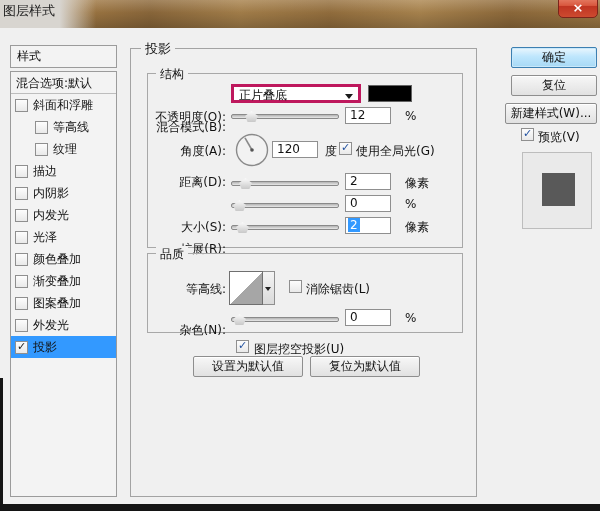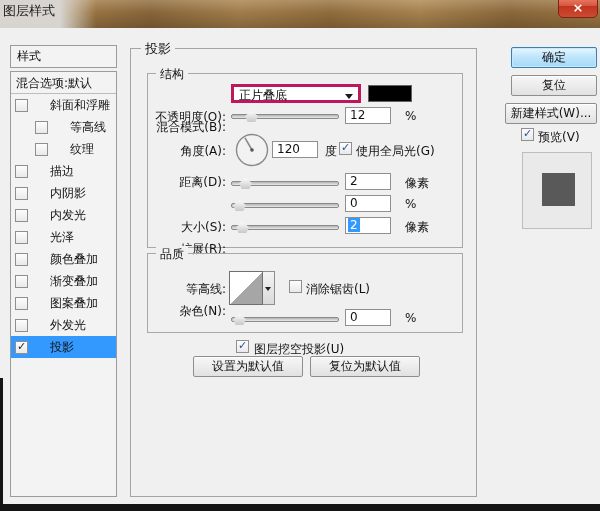--- a/index.html
+++ b/index.html
@@ -72,21 +72,21 @@
   
   .styles-header-box {
     position:absolute; left:10px; top:45px; width:107px; height:23px;
     border:1px solid #9b9b9b; background:#f3f3f3; line-height:21px; padding-left:6px;
   }
   .styles-list-box {
     position:absolute; left:10px; top:71px; width:107px; height:426px;
     border:1px solid #9b9b9b; background:#f3f3f3;
   }
   .blending-item { height:22px; line-height:22px; padding-left:5px; border-bottom:1px solid #bdbdbd; }
-  .side-item { height:22px; display:flex; align-items:center; gap:22px; padding-left:4px; }
+  .side-item { height:22px; display:flex; align-items:center; gap:5px; padding-left:4px; }
   .side-item.indent { padding-left:24px; }
   .side-item.selected { background:#3399ff; }
   .side-item.selected .cb { color:#222; }
 
   
   .main-box   { position:absolute; left:130px; top:48px; width:347px; height:449px; border:1px solid #a3a3a3; }
   .main-title { position:absolute; left:141px; top:40px; background:#f0f0f0; padding:0 4px; font-size:13px; }
   .group-box  { position:absolute; border:1px solid #a8a8a8; }
   .group-structure { left:147px; top:73px;  width:316px; height:175px; }
   .group-quality   { left:147px; top:253px; width:316px; height:80px;  }
@@ -255,21 +255,21 @@
 
 <div class="group-box group-quality"></div>
 <div class="group-title" style="left:156px; top:246px;">品质</div>
 
 <div class="row-label" style="top:281px;">等高线:</div>
 <div class="contour-thumb"></div>
 <div class="contour-arrow"></div>
 <span class="cb abs" style="left:289px; top:280px;"></span>
 <div class="abs" style="left:306px; top:281px;">消除锯齿(L)</div>
 
-<div class="row-label" style="top:303px;">杂色(N):</div>
+<div class="row-label" style="top:322px;">杂色(N):</div>
 <div class="track" style="left:231px; top:317px;"></div>
 <div class="thumb" style="left:233px; top:314px;"></div>
 <div class="vbox" style="left:345px; top:309px;"><span>0</span></div>
 <div class="unit abs" style="top:311px;">%</div>
 
 <span class="cb abs checked" style="left:236px; top:340px;">
     <span class="mark">✓</span>
   </span>
 <div class="abs" style="left:254px; top:341px;">图层挖空投影(U)</div>
 

